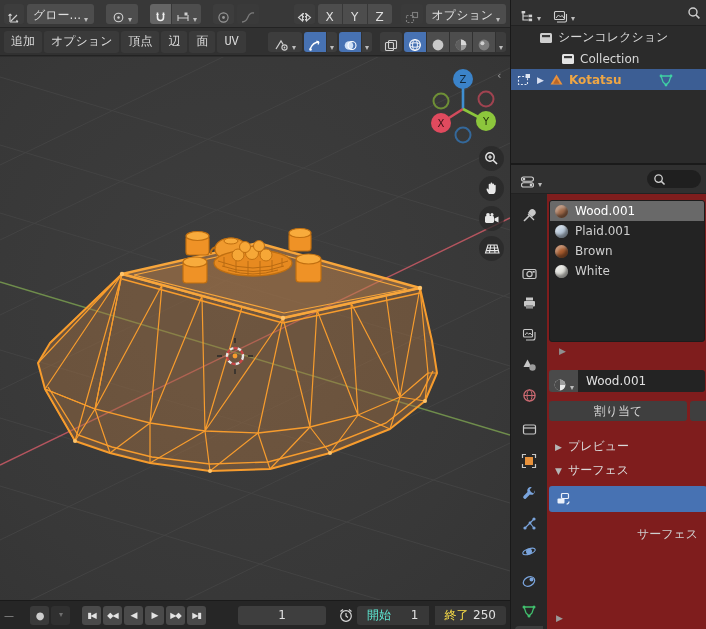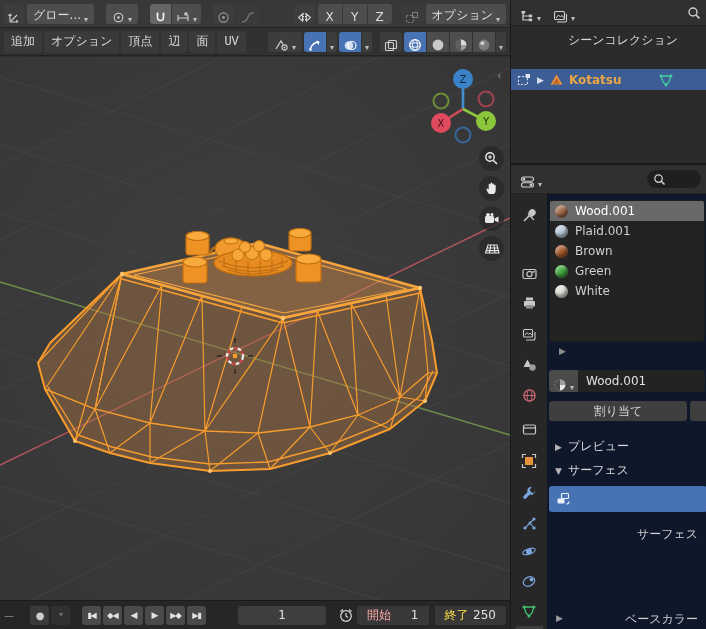--- a/index.html
+++ b/index.html
@@ -43,21 +43,21 @@
   .orow.sel{background:#3c5e94;}
   .oname{color:#d8d8d8;font-size:12px;}
   .search{display:flex;align-items:center;gap:3px;background:#1f1f1f;border-radius:9px;height:18px;padding:0 6px;}
   
   .props-header{position:absolute;left:0;top:163px;width:196px;height:31px;background:#303030;
                 border-top:2px solid #1a1a1a;border-bottom:1px solid #222;display:flex;align-items:center;
                 padding:0 6px;gap:6px;box-sizing:border-box;}
   .tabstrip{position:absolute;left:0;top:194px;width:36px;height:435px;background:#272727;}
   .ptab{position:absolute;left:4px;width:28px;height:26px;display:flex;align-items:center;justify-content:center;border-radius:4px 0 0 4px;}
   .ptab.active{background:#3d3d3d;}
-  .pcontent{position:absolute;left:36px;top:194px;width:160px;height:435px;background:#0f172a;}
+  .pcontent{position:absolute;left:36px;top:194px;width:160px;height:435px;background:#7f1d1d;}
   .matlist{position:absolute;left:2px;top:6px;width:156px;height:142px;background:#232323;
            border:1px solid #1c1c1c;border-radius:3px;box-sizing:border-box;overflow:hidden;}
   .mat-row{height:20px;display:flex;align-items:center;gap:7px;padding:0 5px;color:#cfcfcf;}
   .mat-row.sel{background:#696969;color:#fff;}
   .mat-sphere{width:13px;height:13px;border-radius:50%;flex:0 0 13px;
               box-shadow:inset -2px -3px 3px rgba(0,0,0,.45), inset 2px 3px 3px rgba(255,255,255,.35);}
   .assign{position:absolute;height:20px;background:#3f3f3f;border-radius:3px;display:flex;
           align-items:center;justify-content:center;color:#d8d8d8;}
   .phead{position:absolute;left:0;width:160px;height:21px;display:flex;align-items:center;gap:6px;
          padding:0 8px;box-sizing:border-box;color:#dadada;}
@@ -414,21 +414,21 @@
         <span>1</span>
       </span>
     <span class="sep" style="width:6px;"></span>
     <span class="pbtn" style="background:transparent;">
       <svg width="15" height="15" viewBox="0 0 15 15">
         <circle cx="8" cy="8" r="5.3" stroke="#d8d8d8" fill="none" stroke-width="1.2"></circle>
         <path d="M8 5v3l2 1.5M5 1.5L2.5 3.5M11 1.5L13.5 3.5" stroke="#d8d8d8" fill="none" stroke-width="1.2"></path>
       </svg>
     </span>
     <span class="field" style="flex:1;justify-content:space-between;padding:0 10px;border-radius:3px 0 0 3px;background:#383838;">
-      <span style="color:#fca5a5;font-family:Liberation Mono, monospace;">開始</span>
+      <span style="color:#5eead4;font-family:Liberation Mono, monospace;">開始</span>
       <span>1</span>
     </span>
     <span style="width:2px;height:19px;background:#262626;"></span>
     <span class="field" style="flex:1;justify-content:space-between;padding:0 10px;border-radius:0 3px 3px 0;background:#383838;">
       <span style="color:#fde047;">終了</span>
       <span>250</span>
     </span>
   </div>
 
   <div class="rightcol">
@@ -451,26 +451,33 @@
         </svg>
         <span class="chev">▾</span>
       </span>
       <span style="margin-left:auto;"></span>
       <svg width="14" height="14" viewBox="0 0 14 14">
         <circle cx="6" cy="6" r="4" stroke="#cfcfcf" fill="none" stroke-width="1.4"></circle>
         <path d="M9 9l3.4 3.4" stroke="#cfcfcf" stroke-width="1.6"></path>
       </svg>
     </div>
 
-    <div class="orow" style="top:27px;padding-left:28px;flex-direction:column;">
+    <div class="orow" style="top:27px;padding-left:28px;">
       <svg width="14" height="12" viewBox="0 0 14 12">
         <rect x="1" y="1" width="12" height="10" rx="1.5" fill="#d0d0d0"></rect>
         <rect x="3" y="3" width="8" height="2.2" fill="#3a3a3a"></rect>
       </svg>
       <span class="oname">シーンコレクション</span>
+    </div>
+    <div class="orow" style="top:48px;padding-left:50px;">
+      <svg width="14" height="12" viewBox="0 0 14 12">
+        <rect x="1" y="1" width="12" height="10" rx="1.5" fill="#e4e4e4"></rect>
+        <rect x="3" y="3" width="8" height="2.2" fill="#3a3a3a"></rect>
+      </svg>
+      <span class="oname">Collection</span>
     </div>
     <div class="orow sel" style="top:69px;padding-left:6px;">
       <svg width="15" height="13" viewBox="0 0 15 13">
         <rect x="1.5" y="3.5" width="9" height="8" stroke="#dfe6f2" fill="none" stroke-width="1.1" stroke-dasharray="2 1.6"></rect>
         <rect x="8.6" y="1" width="4.4" height="4" fill="#dfe6f2"></rect>
       </svg>
       <span class="tri" style="color:#d8dff0;">▶</span>
       <svg width="15" height="13" viewBox="0 0 15 13">
         <path d="M7.5 1.5L13.5 11.5H1.5Z" fill="#e8913c"></path>
         <path d="M7.5 5L10.8 10.8H4.2Z" fill="#b9672a"></path>
@@ -606,24 +613,20 @@
         </div>
         <div class="mat-row">
           <span class="mat-sphere" style="background-color: rgb(185, 201, 218);"></span>
           <span>Plaid.001</span>
         </div>
         <div class="mat-row">
           <span class="mat-sphere" style="background-color: rgb(168, 92, 46);"></span>
           <span>Brown</span>
         </div>
         <div class="mat-row">
-          <span class="mat-sphere" style="background-color: rgb(67, 169, 67);"></span>
-          <span>Green</span>
-        </div>
-        <div class="mat-row">
           <span class="mat-sphere" style="background-color: rgb(224, 224, 218);"></span>
           <span>White</span>
         </div>
       </div>
       <span class="abs tri" style="left:12px;top:152px;color:#8f8f8f;">▶</span>
 
       <div class="abs" style="left:2px;top:176px;display:flex;height:22px;width:156px;">
         <span class="btn" style="height:22px;border-radius:3px 0 0 3px;padding:0 4px;background:#4a4a4a;">
           <svg width="14" height="14" viewBox="0 0 14 14">
             <circle cx="7" cy="7" r="5.4" fill="#e9e9e9"></circle>
@@ -657,18 +660,15 @@
           <rect x="5.5" y="1.5" width="7" height="5" rx="1" fill="none" stroke="#eaf0fa" stroke-width="1.2"></rect>
           <path d="M13 9.5a2.5 2.5 0 0 1-2.5 2.5" stroke="#eaf0fa" fill="none" stroke-width="1.2"></path>
         </svg>
       </div>
 
       <div class="rlabel" style="right:9px;top:332px;width:140px;">
         <span>サーフェス</span>
       </div>
 
       <span class="abs tri" style="left:9px;top:419px;color:#9a9a9a;">▶</span>
-      <div class="rlabel" style="right:9px;top:417px;width:130px;">
-        <span>ベースカラー</span>
-      </div>
     </div>
   </div>
 </div>
 
 </body></html>

